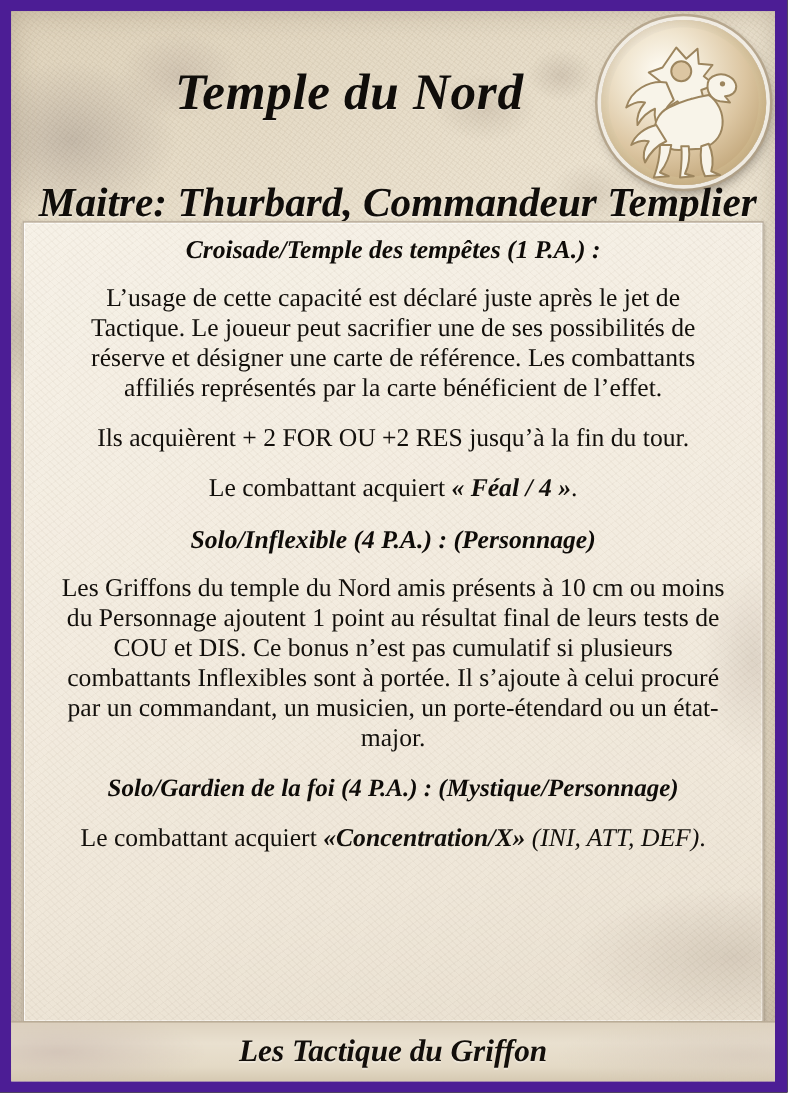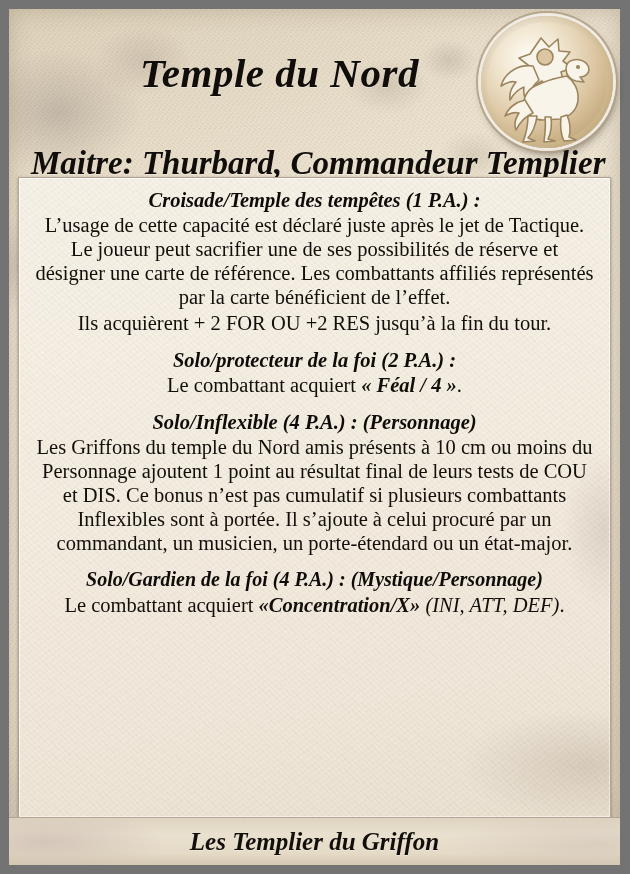--- a/index.html
+++ b/index.html
@@ -10,21 +10,21 @@
   body {
     font-family: "Liberation Serif", "DejaVu Serif", serif;
   }
 
   .card {
     position: relative;
     width: 630px;
     height: 874px;
     box-sizing: border-box;
     overflow: hidden;
-    background: #737373;
+    background: #4c1d95;
     padding: 9px 10px 9px 9px;
   }
 
   
   .parchment {
     position: relative;
     width: 100%;
     height: 100%;
     box-sizing: border-box;
     background-color: #e6dcc6;
@@ -148,21 +148,21 @@
     margin-bottom: 2px;
   }
   .ability-title.wide { font-size: 20px; }
 
   .ability-body {
     text-align: center;
     font-size: 20.5px;
     line-height: 1.17;
     color: #120f0b;
   }
-  .ability-body p { margin: 2px; }
+  .ability-body p { margin: 16px; }
 
   b.kw   { font-weight: normal; }
   i.kw   { font-style: italic; font-weight: bold; }
   i.lit  { font-style: italic; }
 
   
   .footer {
     position: absolute;
     left: 0;
     right: 0;
@@ -236,21 +236,20 @@
 
       <div class="ability">
         <div class="ability-title">Croisade/Temple des tempêtes (1 P.A.) :</div>
         <div class="ability-body">
           <p>L’usage de cette capacité est déclaré juste après le jet de Tactique. Le joueur peut sacrifier une de ses possibilités de réserve et désigner une carte de référence. Les combattants affiliés représentés par la carte bénéficient de l’effet.</p>
           <p>Ils acquièrent + 2 FOR <b class="kw">OU</b> +2 RES jusqu’à la fin du tour.</p>
         </div>
       </div>
 
       <div class="ability">
-        <div class="ability-title">Solo/protecteur de la foi (2 P.A.) :</div>
         <div class="ability-body">
           <p>Le combattant acquiert  <i class="kw">« Féal / 4 »</i>.</p>
         </div>
       </div>
 
       <div class="ability">
         <div class="ability-title">Solo/Inflexible (4 P.A.) : (Personnage)</div>
         <div class="ability-body">
           <p>Les Griffons du temple du Nord amis présents à 10 cm ou moins du Personnage ajoutent 1 point au résultat final de leurs tests de COU et DIS. Ce bonus n’est pas cumulatif si plusieurs combattants Inflexibles sont à portée. Il s’ajoute à celui procuré par un commandant, un musicien, un porte-étendard ou un état-major.</p>
         </div>
@@ -259,17 +258,17 @@
       <div class="ability">
         <div class="ability-title wide">Solo/Gardien de la foi (4 P.A.) : (Mystique/Personnage)</div>
         <div class="ability-body">
           <p>Le combattant acquiert <i class="kw">«Concentration/X»</i> <i class="lit">(INI, ATT, DEF)</i>.</p>
         </div>
       </div>
 
     </div>
 
     <div class="footer">
-      <div class="footer-text">Les Templier du Griffon</div>
+      <div class="footer-text">Les Tactique du Griffon</div>
     </div>
 
   </div>
 </div>
 
 </body></html>

